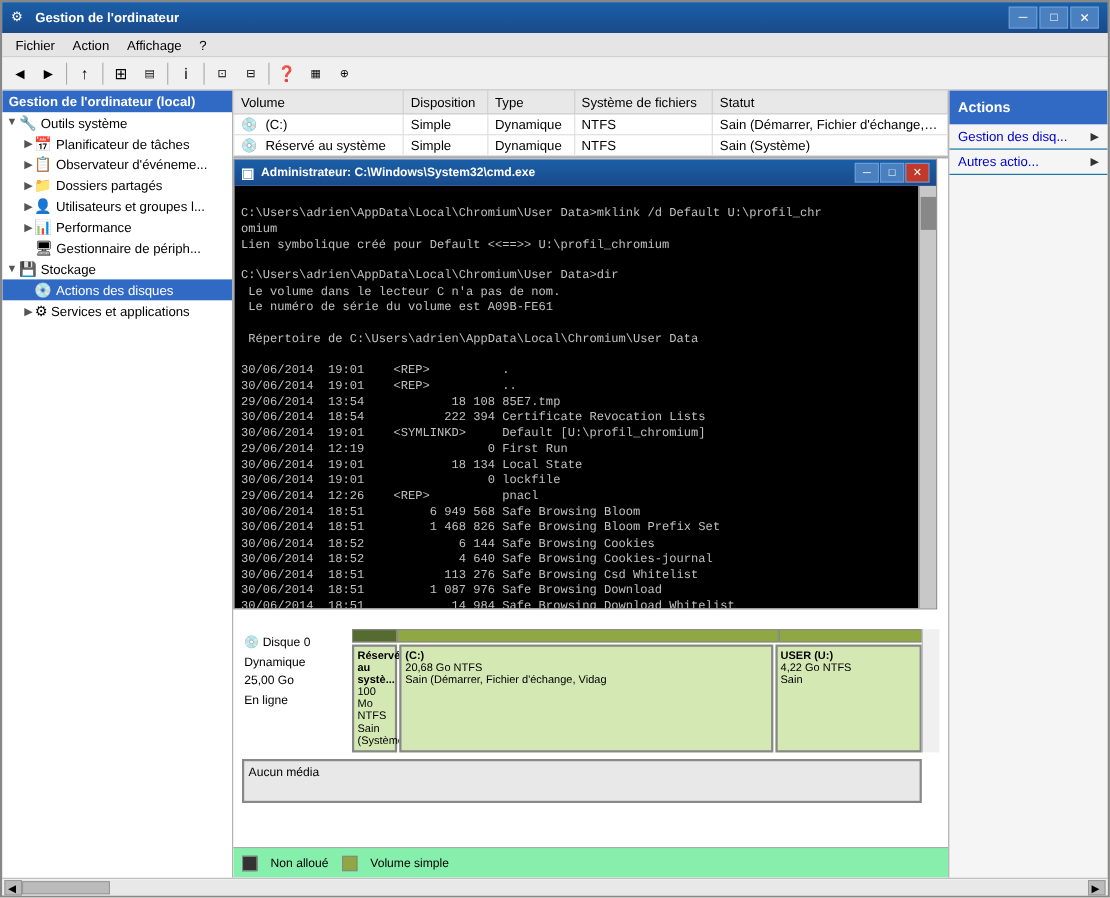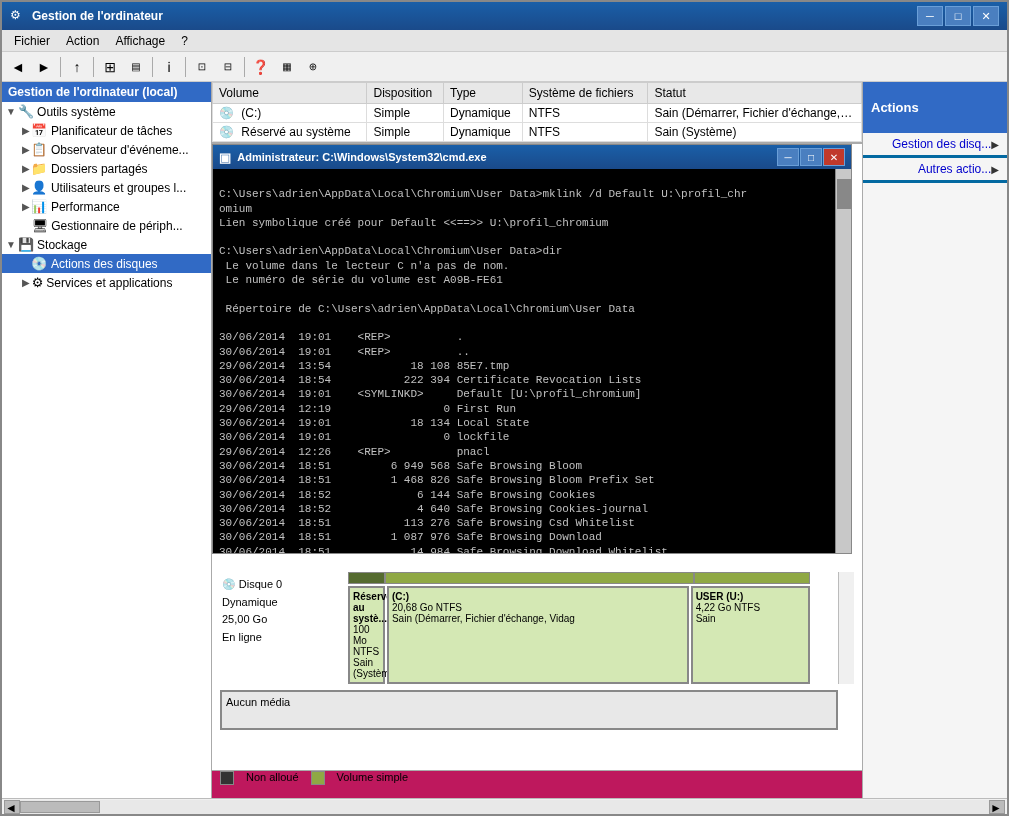--- a/index.html
+++ b/index.html
@@ -92,25 +92,25 @@
       line-height: 1.3;
     }
     .cmd-scrollbar { width: 16px; background: #c0c0c0; border-left: 1px solid #888; }
 
     
     .actions-panel {
       width: 145px; min-width: 145px; background: #f5f5f5; border-left: 1px solid #aaa;
       overflow: hidden;
     }
     .actions-header {
-      background: #316ac5; color: white; padding: 18px 8px; font-size: 13px; font-weight: bold;
+      background: #316ac5; color: white; padding: 8px 8px; font-size: 13px; font-weight: bold;
     }
     .actions-item {
-      padding: 4px 8px; font-size: 12px; color: #0000cc; cursor: pointer; border-bottom: 3px solid #0369a1;
-      display: flex; align-items: center; justify-content: flex-end;
+      padding: 4px 8px; font-size: 12px; color: #0000cc; cursor: pointer; border-bottom: 1px solid #0369a1;
+      display: flex; align-items: center; justify-content: space-between; gap: 16px;
     }
     .actions-item .arrow-right { color: #333; font-size: 10px; }
 
     
     .disk-viz-area {
       flex: 1; overflow-y: auto; background: white; border-top: 2px solid #aaa;
       padding: 4px;
     }
 
     
@@ -317,21 +317,21 @@
 
 C:\Users\adrien\AppData\Local\Chromium\User Data&gt;
             </div>
             <div class="cmd-scrollbar" style="background:#c8c8c8; width:16px; border-left:1px solid #888; position:relative;">
               <div style="width:14px; height:30px; background:#888; position:absolute; top:10px; left:1px;"></div>
             </div>
           </div>
         </div>
 
         <div style="margin-top:420px; padding:4px;">
-          <div style="display:flex; align-items:stretch; margin-bottom:6px;gap:28px;">
+          <div style="display:flex; align-items:stretch; margin-bottom:6px;">
 
             <div style="width:100px; min-width:100px; font-size:11px; line-height:1.6; padding:4px 2px;">
               <div>💿 Disque 0</div>
               <div>Dynamique</div>
               <div>25,00 Go</div>
               <div>En ligne</div>
             </div>
 
             <div style="flex:1; display:flex; flex-direction:column;">
 
@@ -364,21 +364,21 @@
           </div>
 
           <div style="display:flex; align-items:center; margin-top:4px;">
             <div style="flex:1; border:2px solid #888; padding:4px; font-size:11px; background:#e8e8e8; min-height:40px;">
               <span>Aucun média</span>
             </div>
             <div style="width:16px;"></div>
           </div>
         </div>
 
-        <div class="legend-bar" style="position:absolute; bottom:0; left:0; right:0; background:#be185d; border-top:1px solid #aaa; height:28px; display:flex; align-items:flex-start; padding:0 8px; gap:12px; font-size:11px;">
+        <div class="legend-bar" style="position:absolute; bottom:0; left:0; right:0; background:#86efac; border-top:1px solid #aaa; height:28px; display:flex; align-items:center; padding:0 8px; gap:12px; font-size:11px;">
           <span style="display:inline-block; width:14px; height:14px; background:#333; border:1px solid #888;"></span>
           <span>Non alloué</span>
           <span style="display:inline-block; width:14px; height:14px; background:#8fa844; border:1px solid #888;"></span>
           <span>Volume simple</span>
         </div>
       </div>
 
     </div>
 
     <div class="actions-panel">

